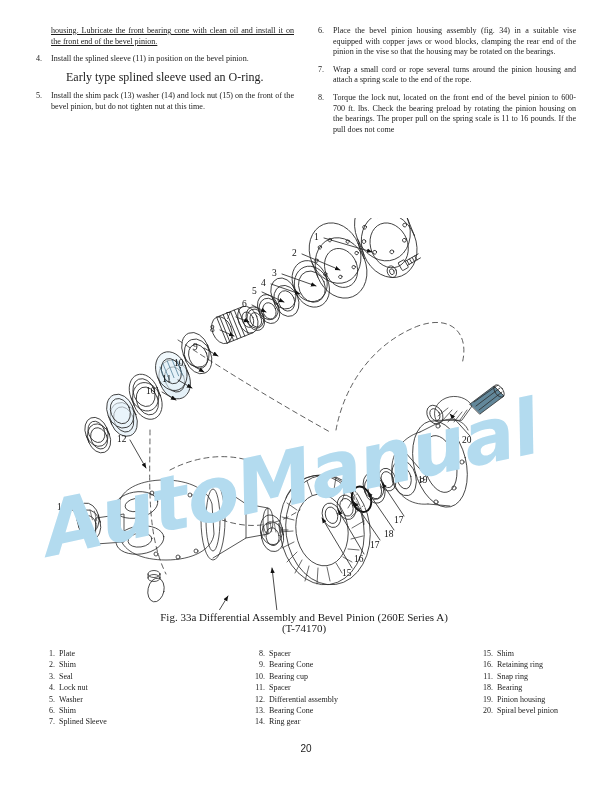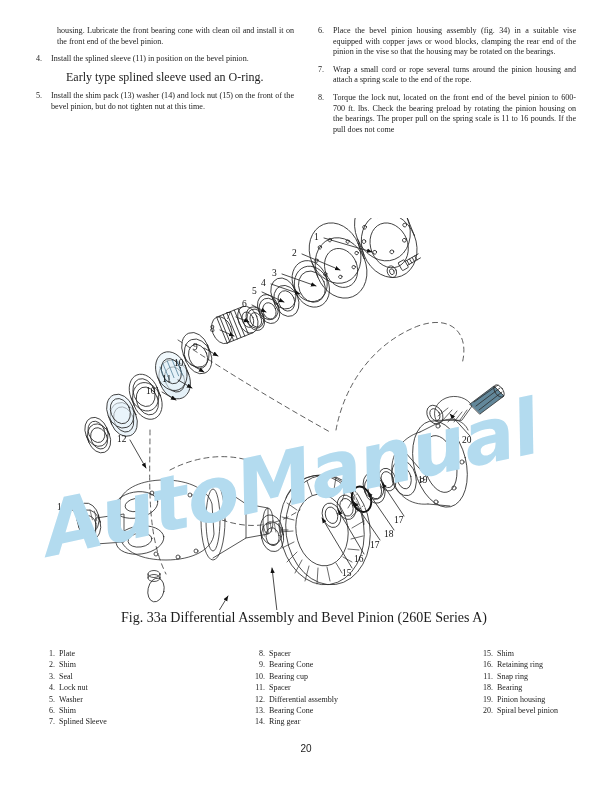--- a/index.html
+++ b/index.html
@@ -40,21 +40,22 @@
     width: 15px;
     flex: 0 0 15px;
     text-align: left;
   }
   .para .body {
     flex: 1 1 auto;
     text-align: justify;
     text-justify: inter-word;
   }
   .para.noindent .body {
-    margin-left: 21px;
+    margin-left: 15px;
+    text-decoration: underline;
   }
   .note-head {
     text-align: center;
     font-size: 8.1px;
     letter-spacing: 0.8px;
     margin: 9px 0 7px 0;
   }
   .note-body {
     font-size: 12px;
     line-height: 10.6px;
@@ -89,21 +90,21 @@
     pointer-events: none;
     z-index: 5;
   }
 
   
   .caption {
     position: absolute;
     left: 0;
     width: 608px;
     text-align: center;
-    font-size: 14px;
+    font-size: 11px;
     line-height: 11px;
   }
   #cap1 { top: 612px; }
   #cap2 { top: 623px; }
 
   
   .parts {
     position: absolute;
     top: 648px;
     left: 0;
@@ -526,20 +527,21 @@
         <text x="394" y="305">17</text>
         <text x="418" y="265">19</text>
         <text x="462" y="225">20</text>
       </g>
     </svg>
 
     <div class="wm">AutoManual</div>
   </div>
 
   <div class="caption" id="cap1">Fig. 33a Differential Assembly and Bevel Pinion (260E Series A)</div>
+  <div class="caption" id="cap2">(T-74170)</div>
 
   <div class="parts">
     <div class="parts-col" id="pc1">
       <div class="pitem">
           <span class="pn">1.</span>
           <span>Plate</span>
         </div>
       <div class="pitem">
           <span class="pn">2.</span>
           <span>Shim</span>

